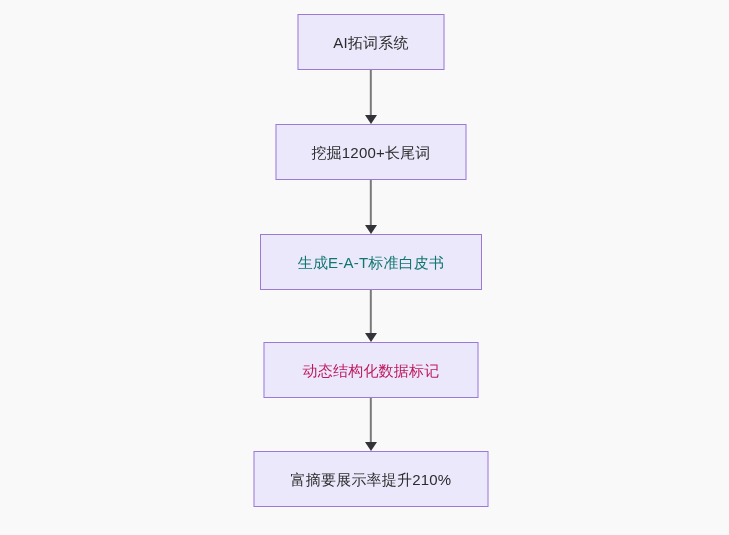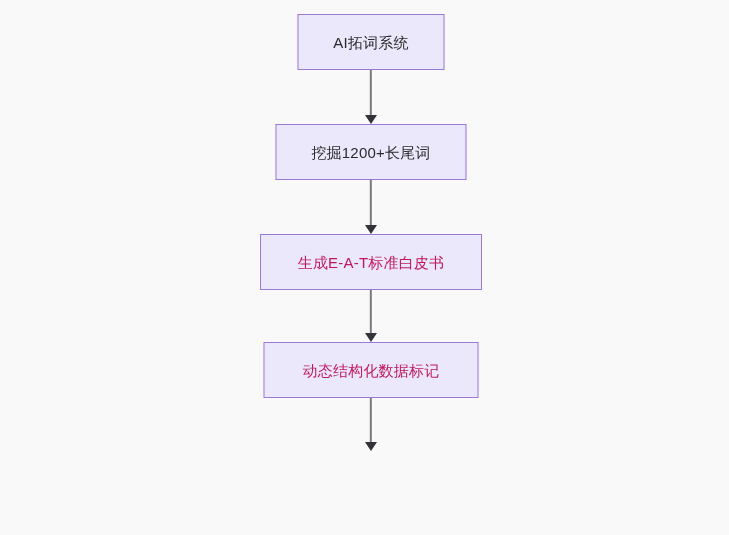--- a/index.html
+++ b/index.html
@@ -84,19 +84,22 @@
     <div class="edge-head" style="border-top-color: rgb(51, 51, 58);"></div>
   </div>
 
   <div class="node" style="left: 371px; top: 14px; width: 147px; background: rgb(235, 232, 252); border-color: rgb(157, 121, 214);">
     <span class="node-label" style="color: rgb(43, 43, 43);">AI拓词系统</span>
   </div>
   <div class="node" style="left: 371px; top: 124px; width: 191px; background: rgb(235, 232, 252); border-color: rgb(157, 121, 214);">
     <span class="node-label" style="color: rgb(43, 43, 43);">挖掘1200+长尾词</span>
   </div>
   <div class="node" style="left: 371px; top: 234px; width: 222px; background: rgb(235, 232, 252); border-color: rgb(157, 121, 214);">
-    <span class="node-label" style="color: #be185d;">生成E-A-T标准白皮书</span>
+    <span class="node-label" style="color: #0f766e;">生成E-A-T标准白皮书</span>
   </div>
   <div class="node" style="left: 371px; top: 342px; width: 215px; background: rgb(235, 232, 252); border-color: rgb(157, 121, 214);">
     <span class="node-label" style="color: #be185d;">动态结构化数据标记</span>
+  </div>
+  <div class="node" style="left: 371px; top: 451px; width: 235px; background: rgb(235, 232, 252); border-color: rgb(157, 121, 214);">
+    <span class="node-label" style="color: rgb(43, 43, 43);">富摘要展示率提升210%</span>
   </div>
 
 </div>
 
 </body></html>

